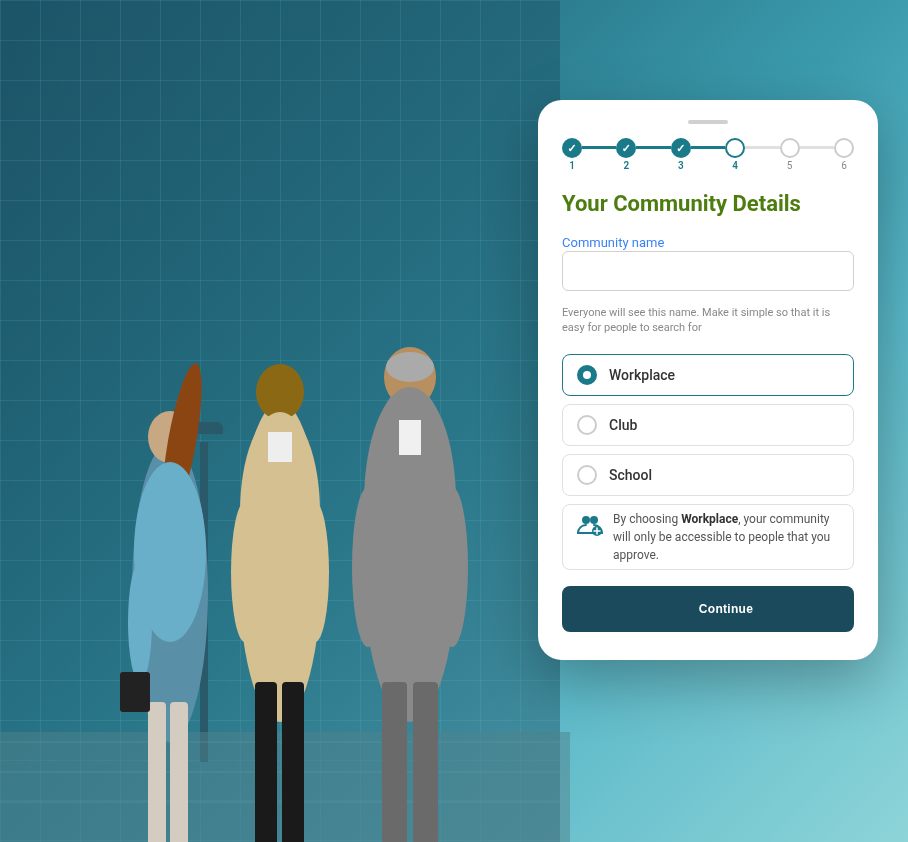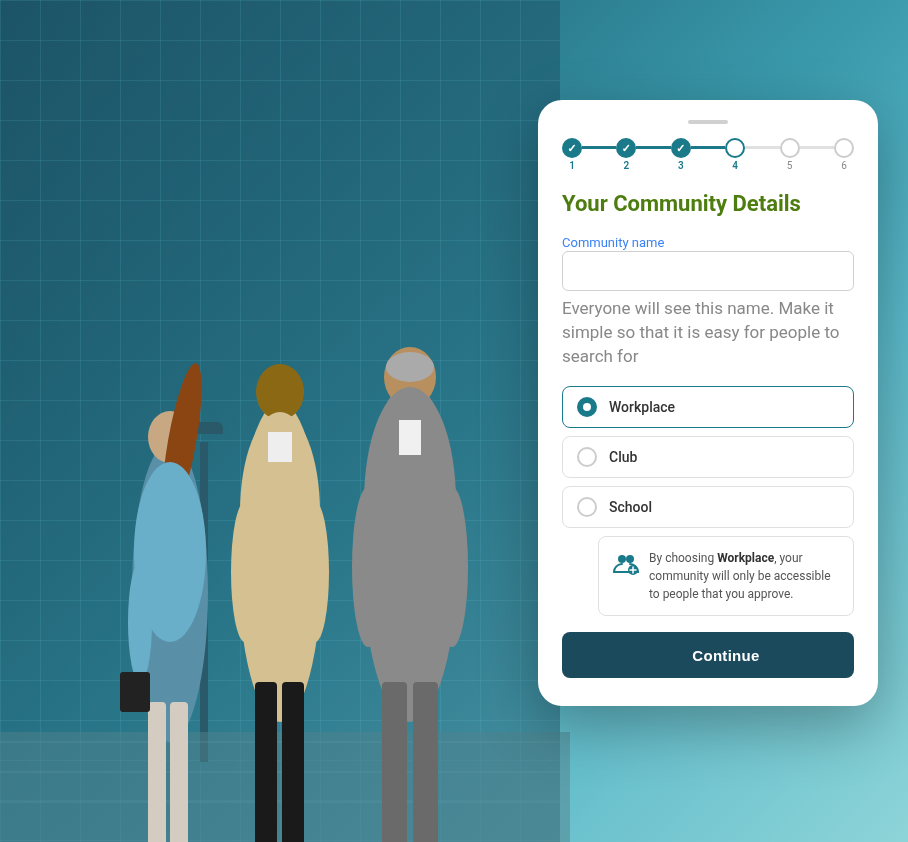--- a/index.html
+++ b/index.html
@@ -153,23 +153,23 @@
       height: 40px;
       border: 1.5px solid #d0d0d0;
       border-radius: 6px;
       padding: 0 12px;
       font-size: 14px;
       outline: none;
       color: #333;
     }
 
     .field-hint {
-      font-size: 17px;
+      font-size: 11px;
       color: #888;
-      margin-top: 6px;
+      margin-top: 14px;
       line-height: 1.4;
       margin-bottom: 18px;
     }
 
     
     .section-question {
       font-size: 14px;
       font-weight: 700;
       color: #1a7a8a;
       margin-bottom: 12px;
@@ -229,26 +229,25 @@
       margin-top: 4px;
       margin-bottom: 14px;
       cursor: pointer;
       text-decoration: underline;
     }
 
     
     .info-box {
       display: flex;
       gap: 10px;
-      padding: 12px 14px;
+      padding: 5px 14px;
       border: 1.5px solid #e0e0e0;
       border-radius: 8px;
       margin-bottom: 16px;
       align-items: flex-start;
-      margin-left: 36px;
     }
 
     .info-icon {
       color: #1a7a8a;
       font-size: 20px;
       flex-shrink: 0;
       margin-top: 1px;
     }
 
     .info-text {
@@ -262,21 +261,21 @@
     }
 
     
     .continue-btn {
       width: 100%;
       height: 46px;
       background: #1a4a5c;
       color: white;
       border: none;
       border-radius: 8px;
-      font-size: 15px;
+      font-size: 12px;
       font-weight: 700;
       cursor: pointer;
       letter-spacing: 0.3px;
       padding-left: 36px;
     }
 
     
     .people-svg {
       position: absolute;
       bottom: 0;

